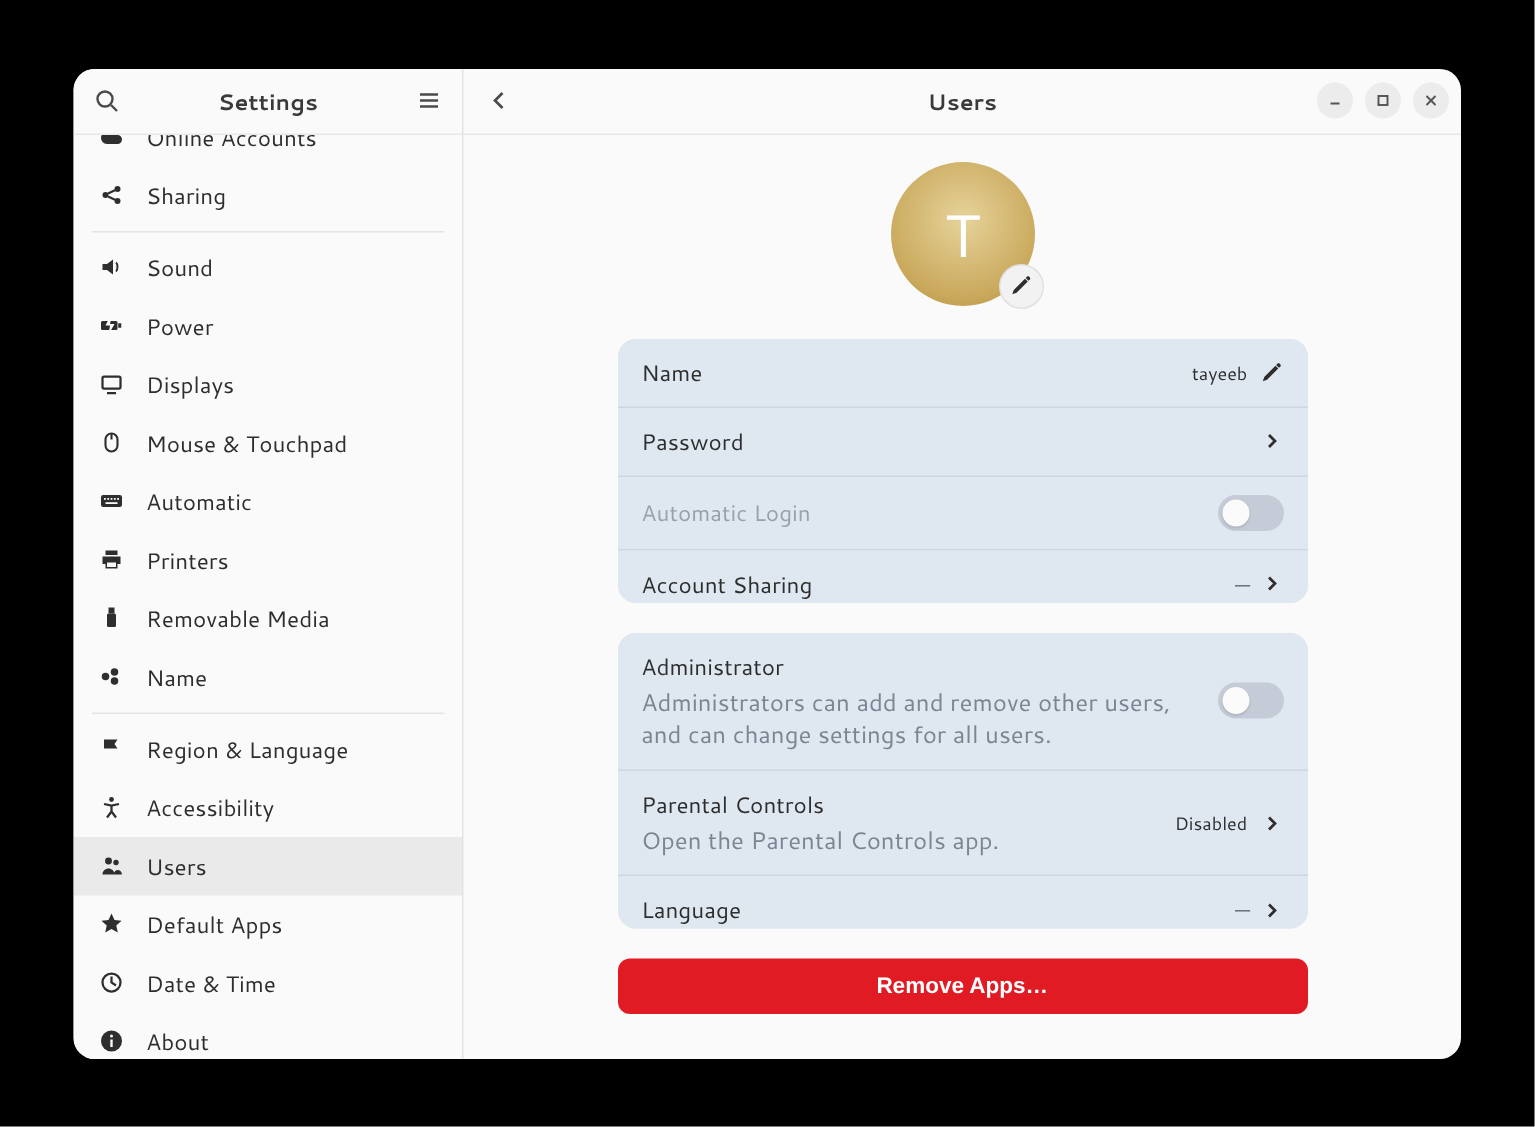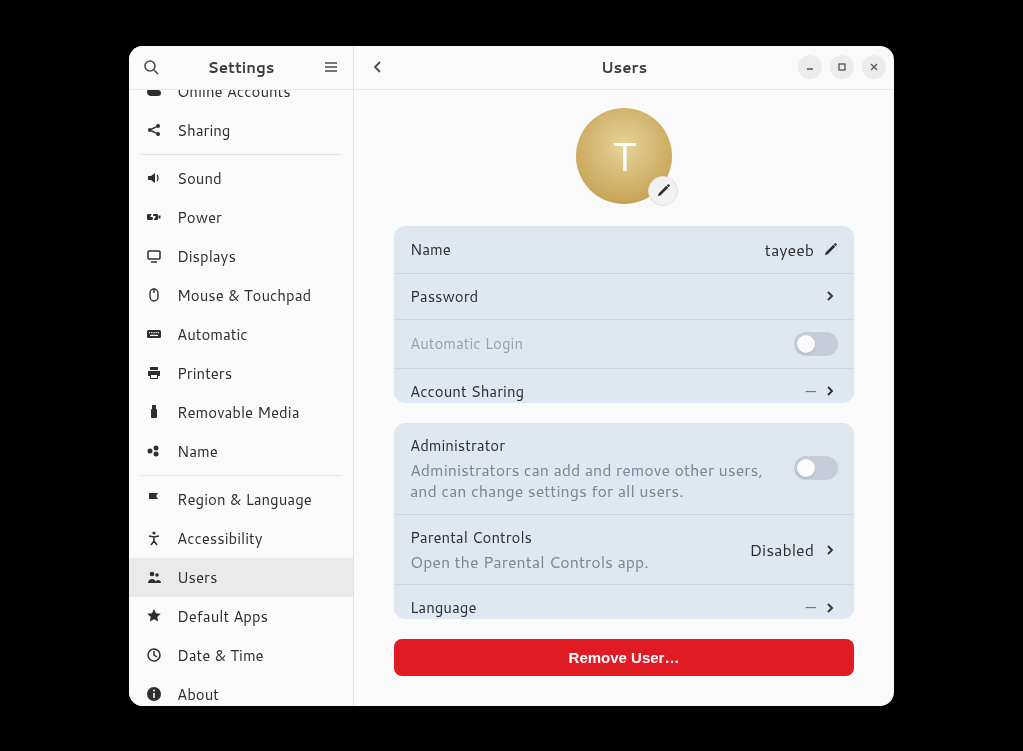--- a/index.html
+++ b/index.html
@@ -7,21 +7,21 @@
   body {
     background: #000;
     font-family: -apple-system, "Cantarell", "Segoe UI", "Helvetica Neue", sans-serif;
     font-size: 15px;
     color: #2e2e2e;
     display: flex;
     align-items: center;
     justify-content: center;
   }
   .window {
-    width: 765px;
+    width: 925px;
     height: 660px;
     background: #fafafa;
     border-radius: 14px;
     overflow: hidden;
     display: flex;
     position: relative;
     box-shadow: 0 6px 30px rgba(0,0,0,.4);
   }
 
   
@@ -170,21 +170,21 @@
     display: flex;
     align-items: center;
     padding: 12px 16px;
     background: #dfe7f1;
     border-bottom: 1px solid #cdd6e2;
     min-height: 44px;
   }
   .row:last-child { border-bottom: none; }
   .row .label { flex: 0 0 auto; font-size: 15px; color: #2e2e2e; }
   .row .spacer { flex: 1; }
-  .row .value { font-size: 16px; color: #2e2e2e; margin-right: 8px; }
+  .row .value { font-size: 12px; color: #2e2e2e; margin-right: 8px; }
   .row.dim .label { color: #9aa0ad; }
   .row .sub { font-size: 16px; color: #7c8592; margin-top: 3px; line-height: 1.35; }
   .row-col { display: flex; flex-direction: column; flex: 1; }
 
   .chev {
     width: 16px; height: 16px;
     display: flex; align-items: center; justify-content: center;
     color: #2e2e2e;
   }
   .dash { color: #6b7280; margin-right: 6px; }
@@ -511,18 +511,18 @@
           <span class="spacer"></span>
           <span class="dash">—</span>
           <span class="chev">
               <svg width="12" height="12" viewBox="0 0 12 12" fill="none" stroke="currentColor" stroke-width="1.8">
                 <path d="M4 2l4 4-4 4"></path>
               </svg>
             </span>
         </div>
       </div>
 
-      <button class="destructive">Remove User…</button>
+      <button class="destructive">Remove Apps…</button>
 
     </div>
   </main>
 
 </div>
 
 </body></html>

